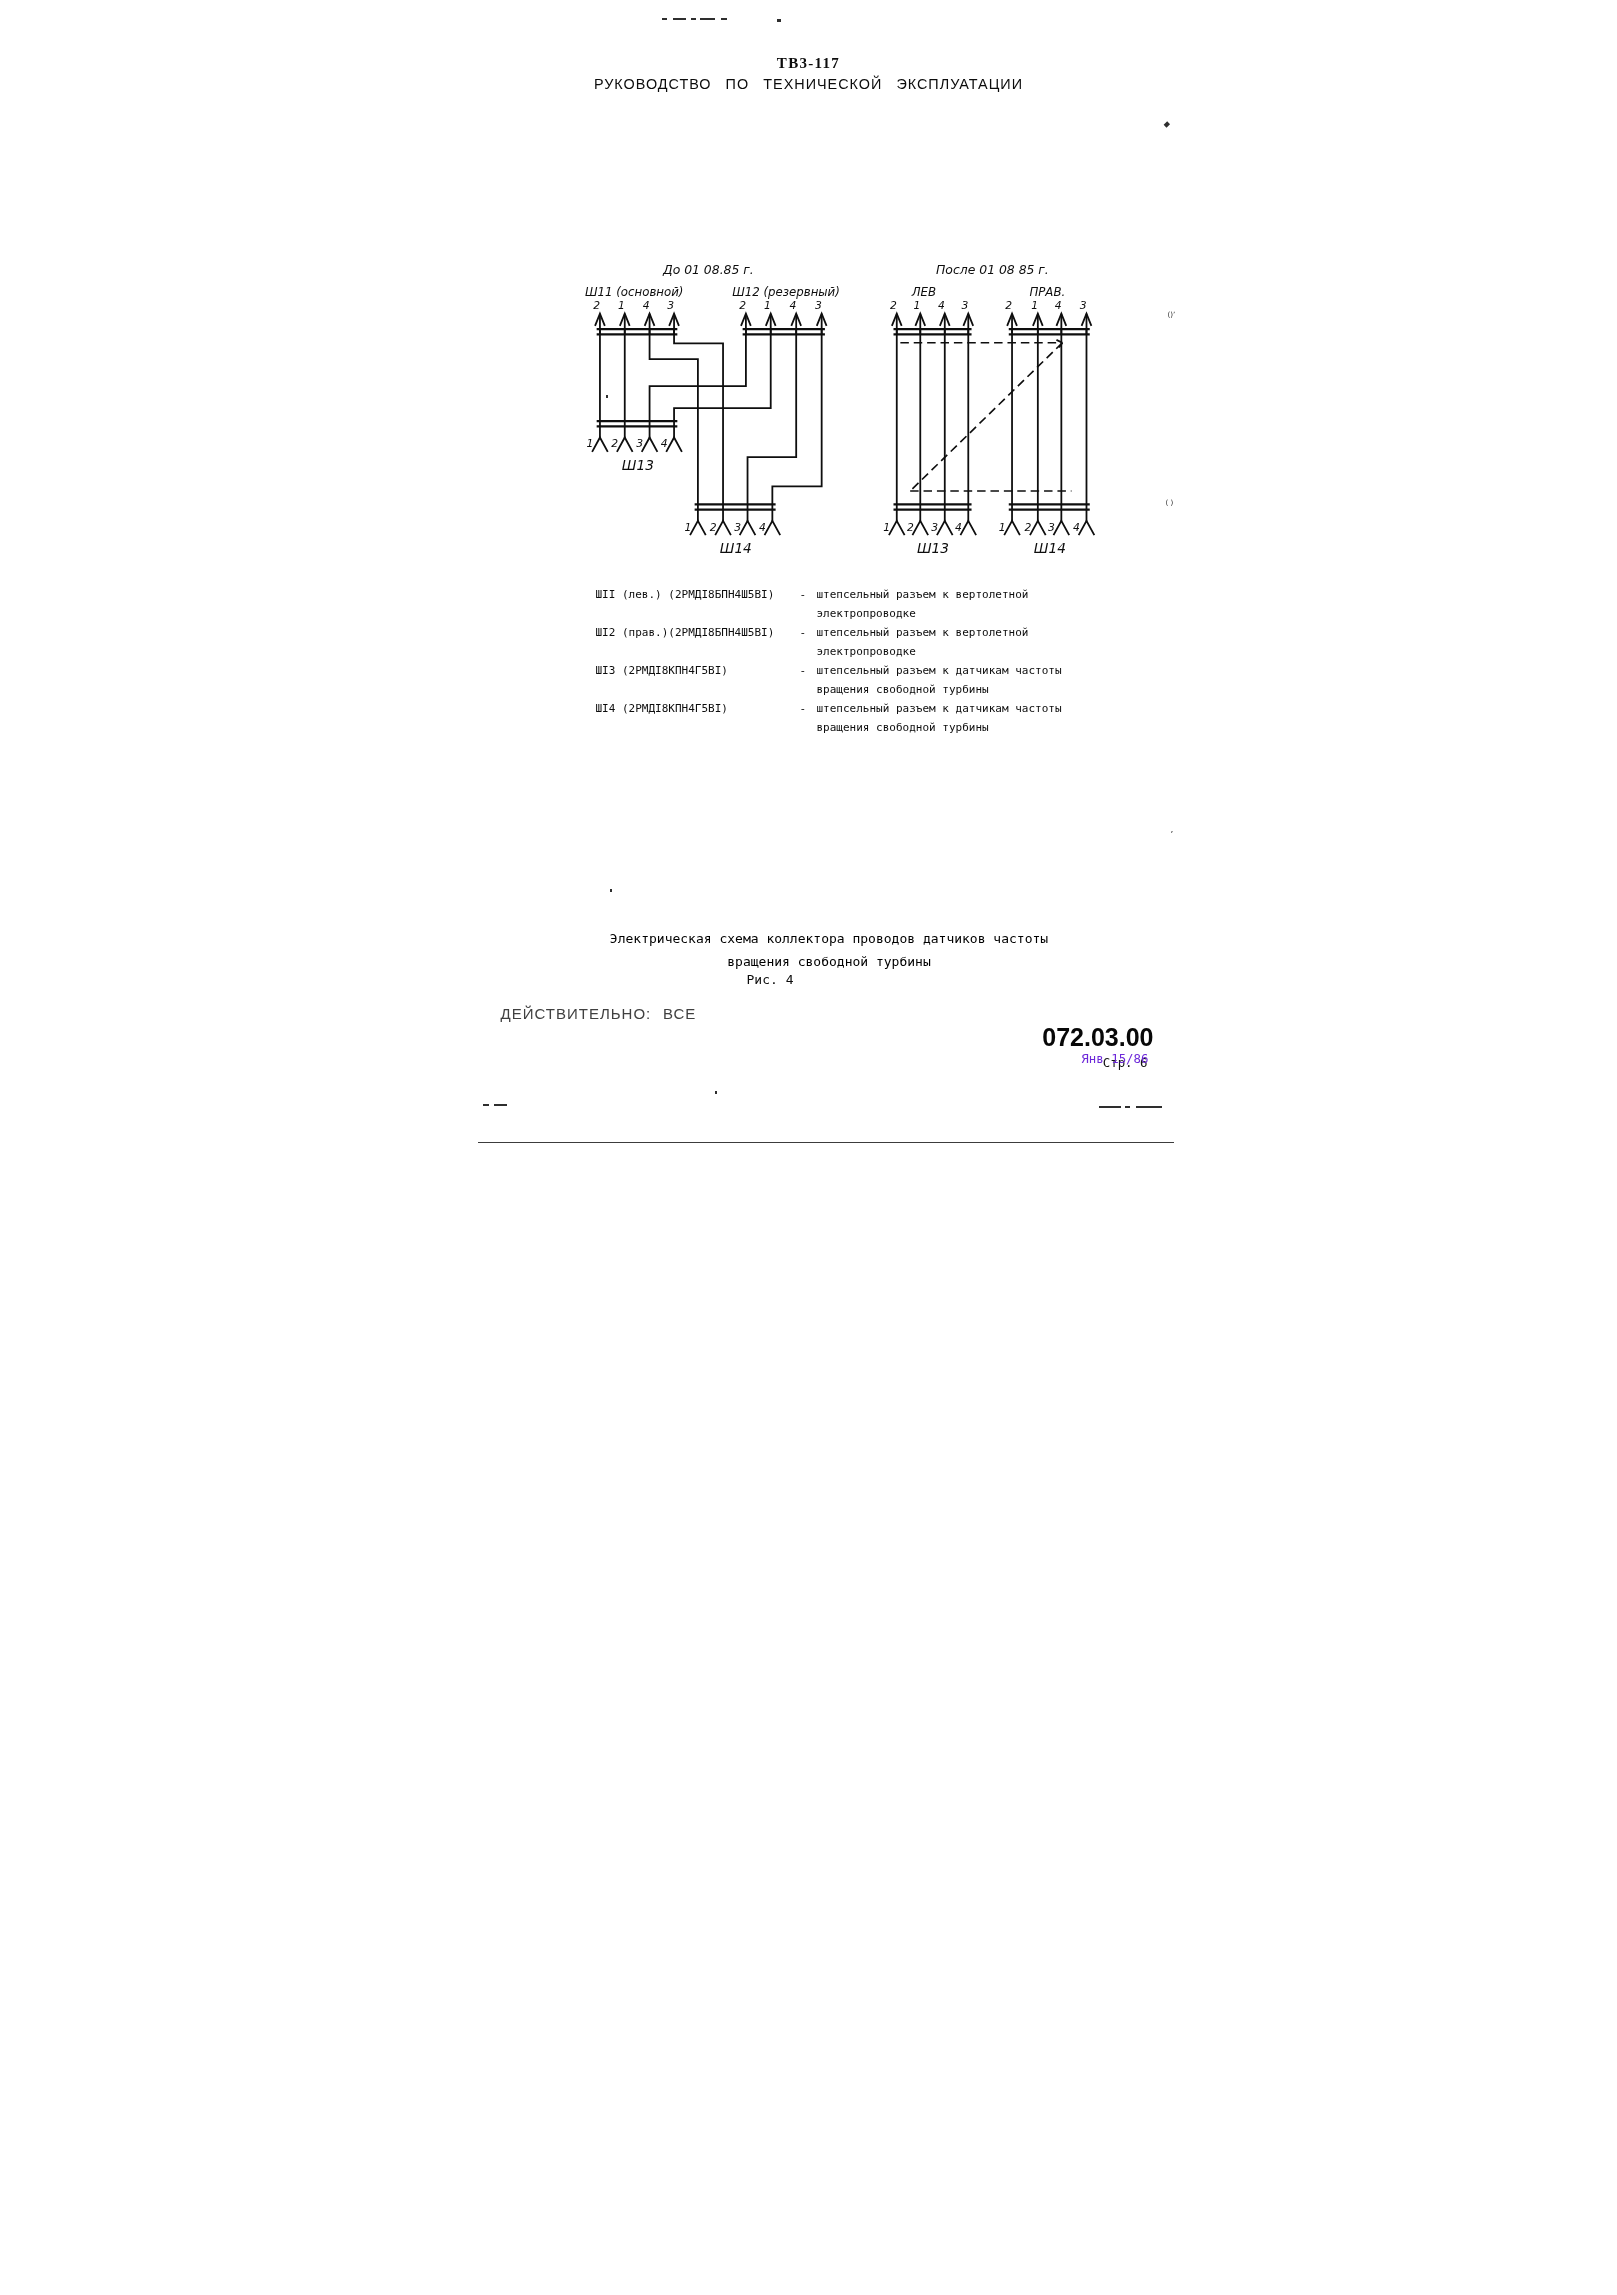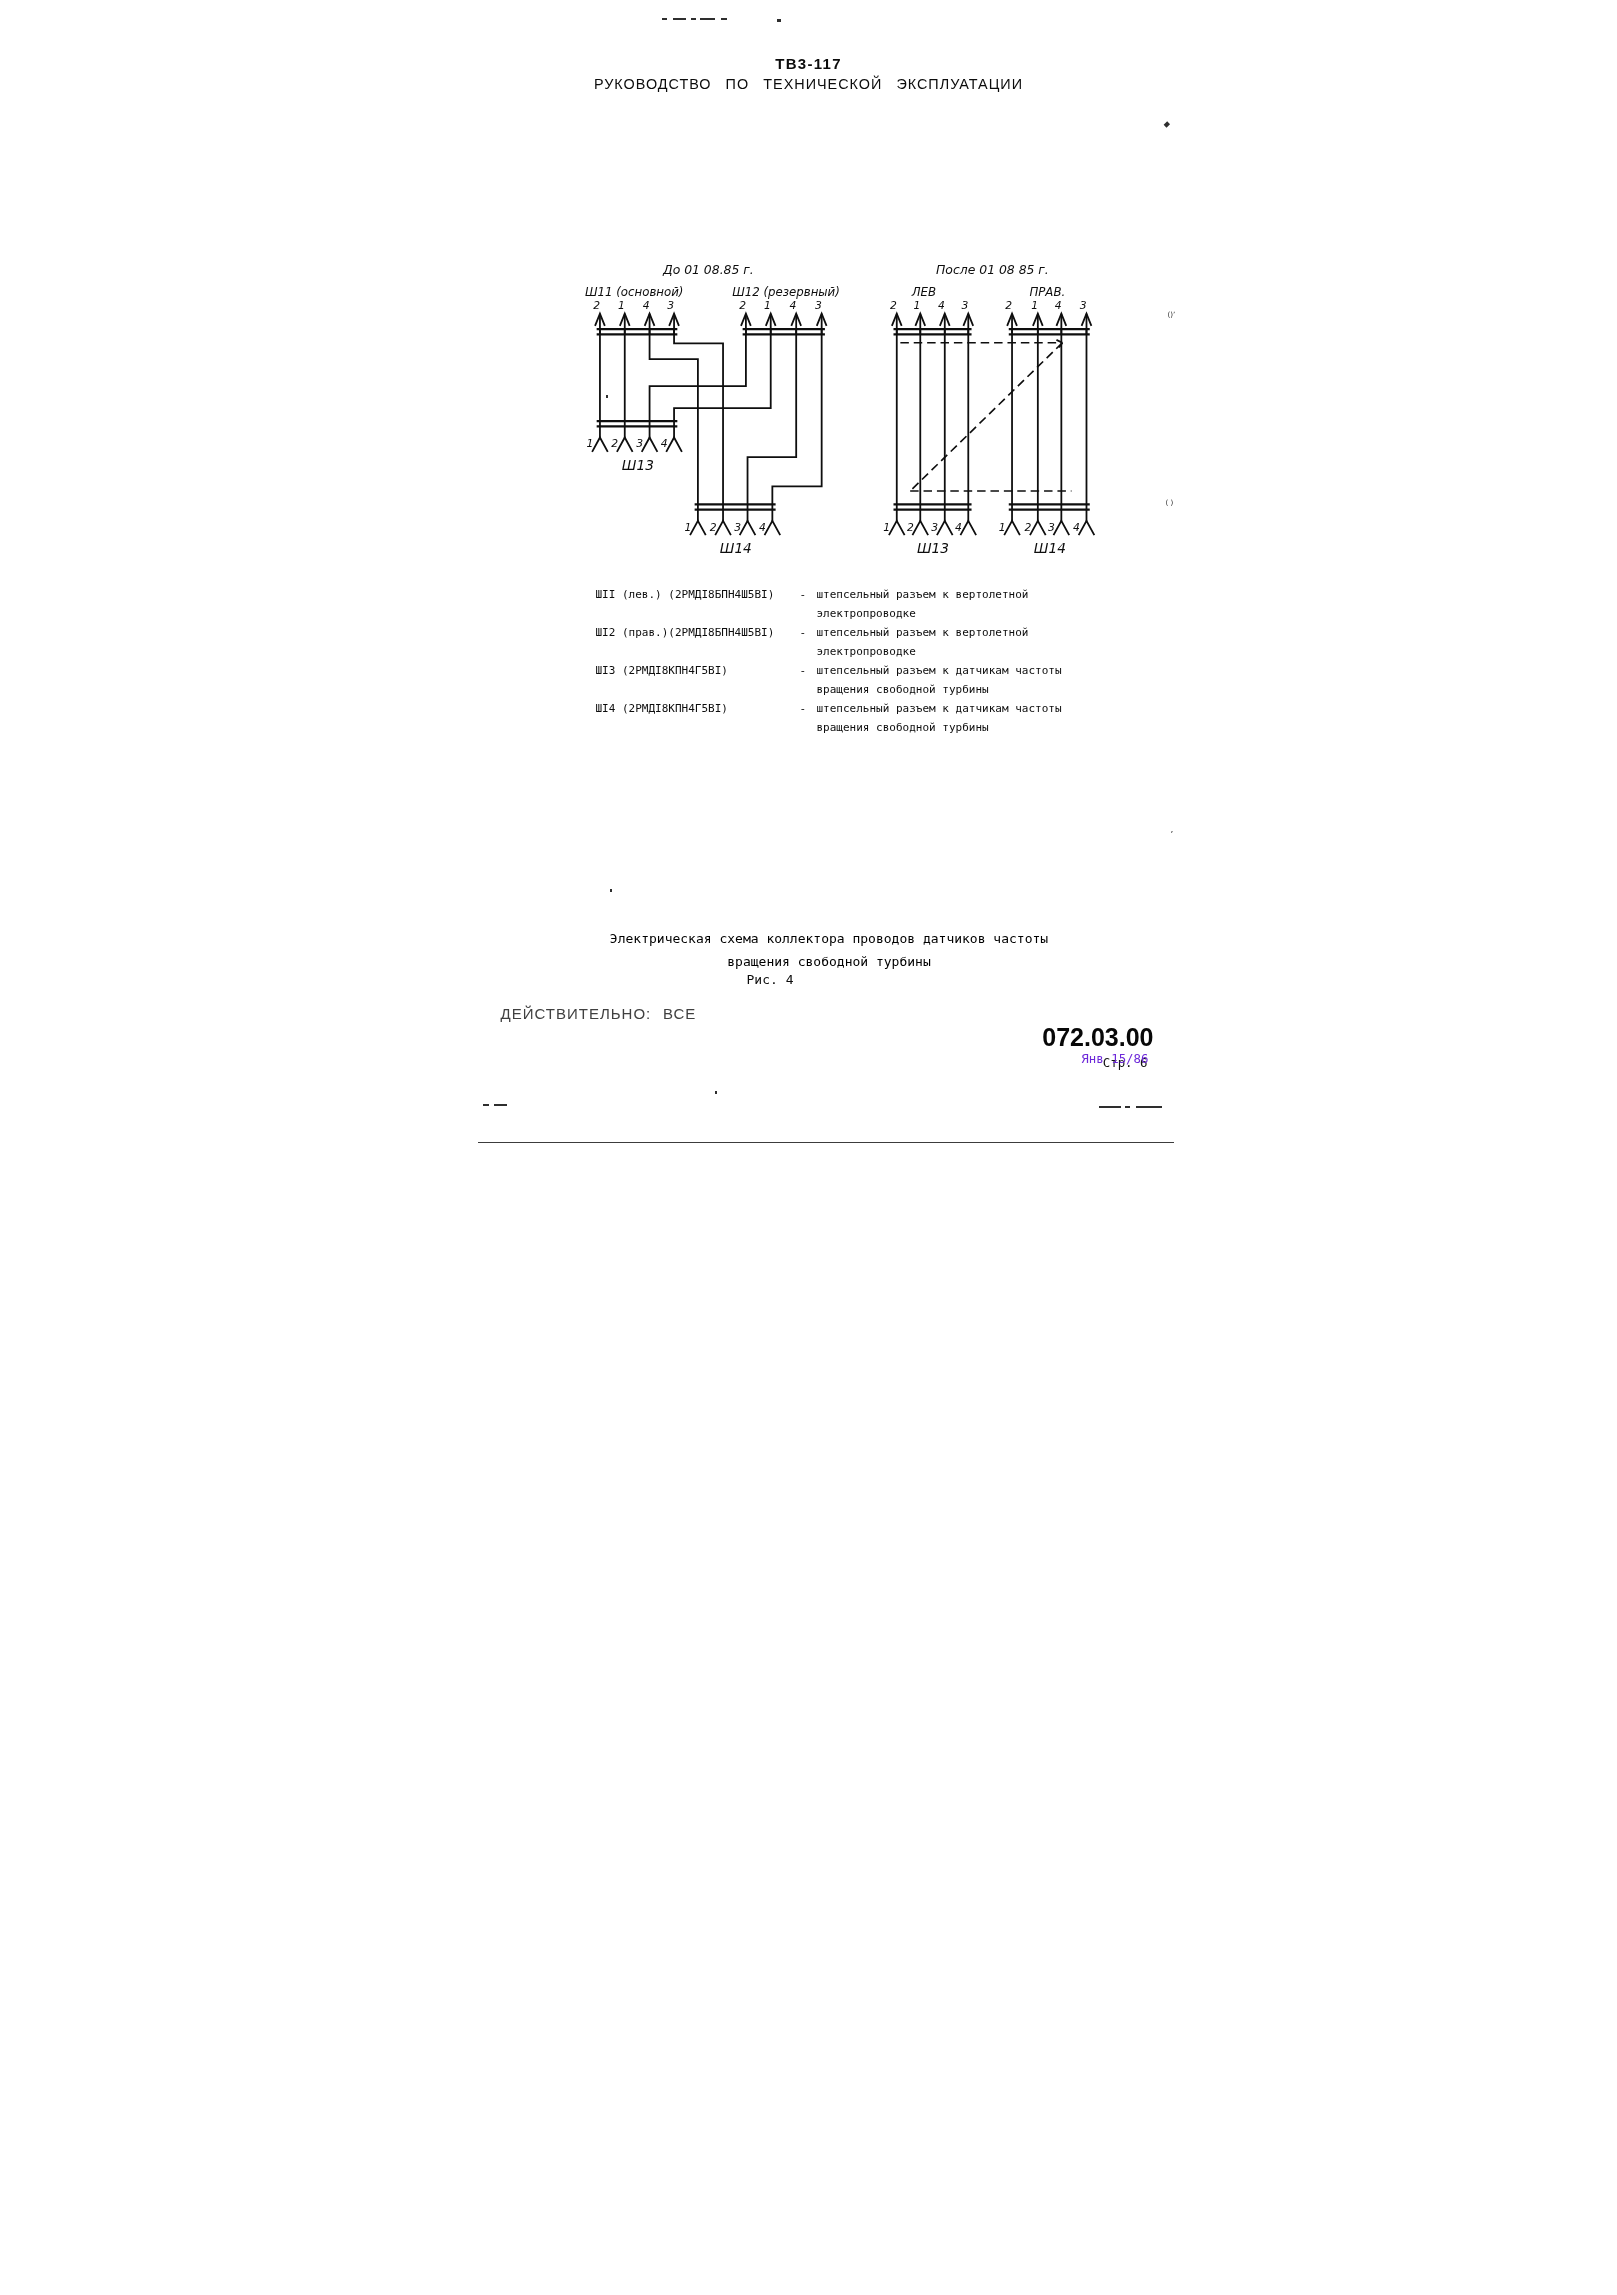--- a/index.html
+++ b/index.html
@@ -1,20 +1,20 @@
 <!DOCTYPE html>
 <html style="font-size:10.5px"><head>
 <meta charset="utf-8">
 <style>
   html,body{margin:0;padding:0;background:#ffffff;}
   .page{position:relative;width:808px;height:1147px;background:#ffffff;overflow:hidden;
         font-family:"Liberation Sans",sans-serif;color:#101010;margin:0 auto;}
 
   .doc-model{position:absolute;top:55px;left:0;width:100%;text-align:center;
-             font-weight:bold;font-size:15px;letter-spacing:1.3px;color:#0c0c0c;}
+             font-weight:bold;font-size:15px;letter-spacing:1.3px;color:#0c0c0c;font-family:Liberation Serif, serif;}
   .doc-title{position:absolute;top:76px;left:0;width:100%;text-align:center;
              font-weight:normal;font-size:14.4px;letter-spacing:1px;word-spacing:9.1px;color:#0c0c0c;}
 
   .diagram-svg{position:absolute;left:176px;top:248px;width:529px;height:330px;}
   .wire{stroke:#0e0e0e;stroke-width:5.5;fill:none;}
   .bus{stroke:#0e0e0e;stroke-width:7;fill:none;}
   .dashline{stroke:#0e0e0e;stroke-width:5;fill:none;stroke-dasharray:26 15;}
   .hand{font-family:"DejaVu Sans",sans-serif;font-style:italic;fill:#0e0e0e;}
   .dg-title{font-size:38px;}
   .dg-conn{font-size:36px;}

